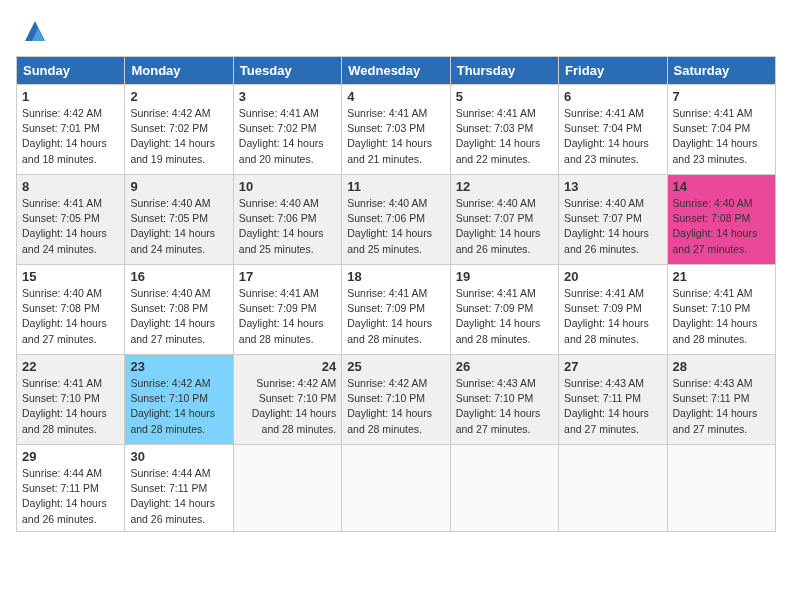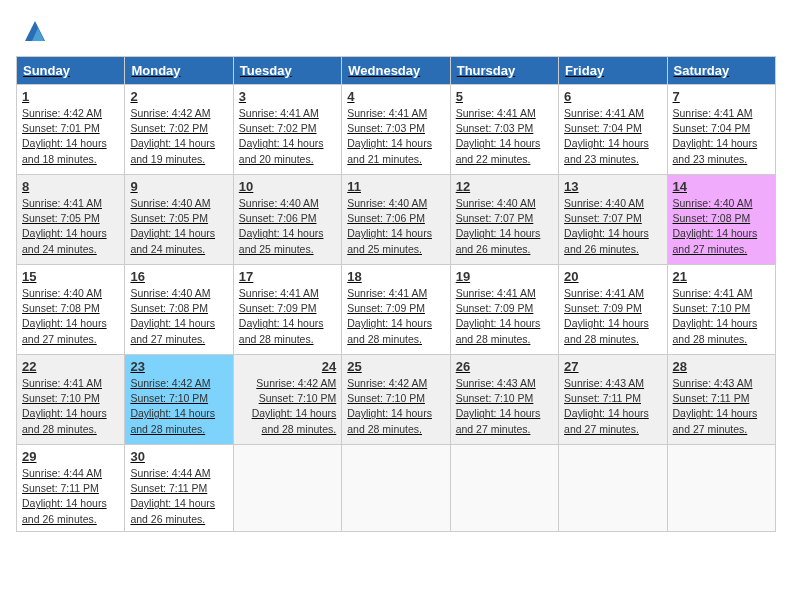--- a/index.html
+++ b/index.html
@@ -44,21 +44,20 @@
       color: #333;
     }
     .location-subtitle {
       font-size: 14px;
       color: #555;
     }
     .calendar-table {
       width: 100%;
       border-collapse: collapse;
       font-size: 11px;
-      text-decoration: underline;
     }
     .calendar-table th {
       background-color: #2a6db5;
       color: #fff;
       text-align: left;
       padding: 6px 6px;
       font-size: 13px;
       font-weight: bold;
       border: 1px solid #ccc;
     }
@@ -212,21 +211,21 @@
 Daylight: 14 hours
 and 26 minutes.</div>
         </td>
         <td style="background: rgb(240, 240, 240);">
           <span class="day-number">13</span>
           <div class="day-info" style="white-space: pre-line;">Sunrise: 4:40 AM
 Sunset: 7:07 PM
 Daylight: 14 hours
 and 26 minutes.</div>
         </td>
-        <td style="background: #f0abfc;">
+        <td style="background: #ec4899;">
           <span class="day-number">14</span>
           <div class="day-info" style="white-space: pre-line;">Sunrise: 4:40 AM
 Sunset: 7:08 PM
 Daylight: 14 hours
 and 27 minutes.</div>
         </td>
       </tr>
       <tr>
         <td>
           <span class="day-number">15</span>

